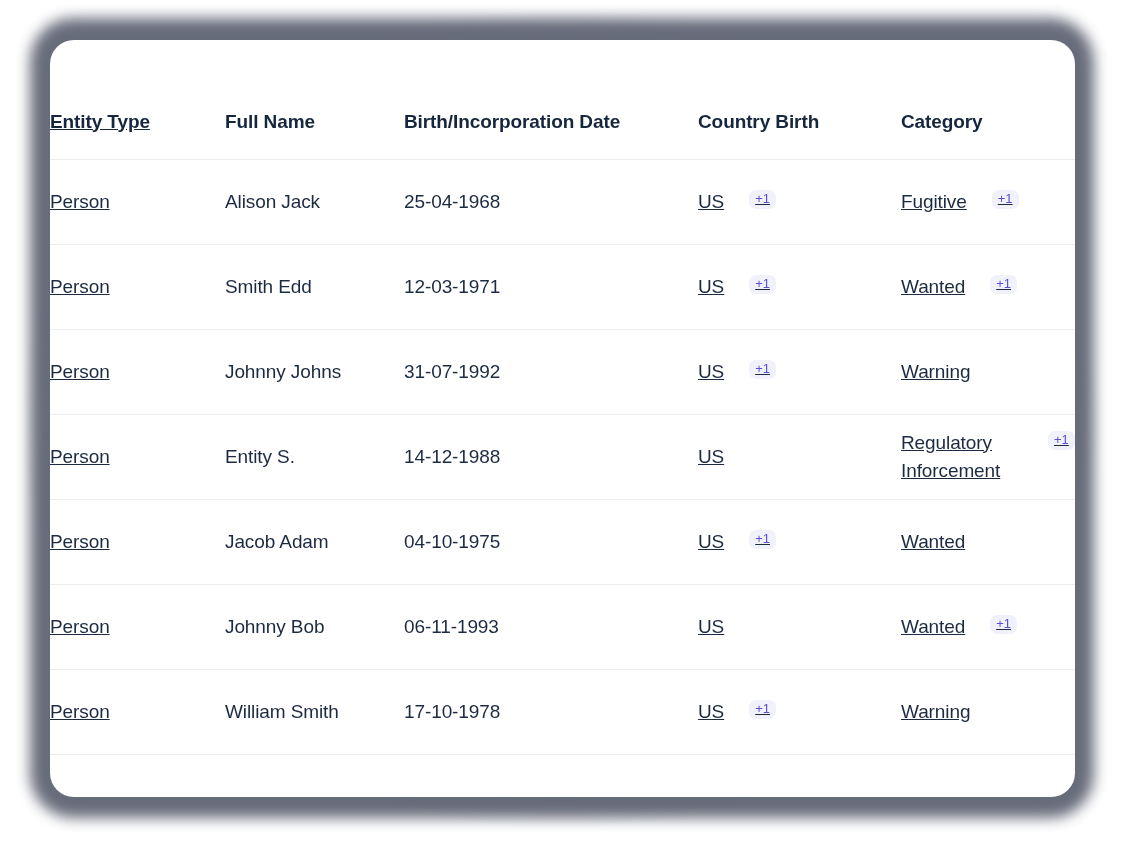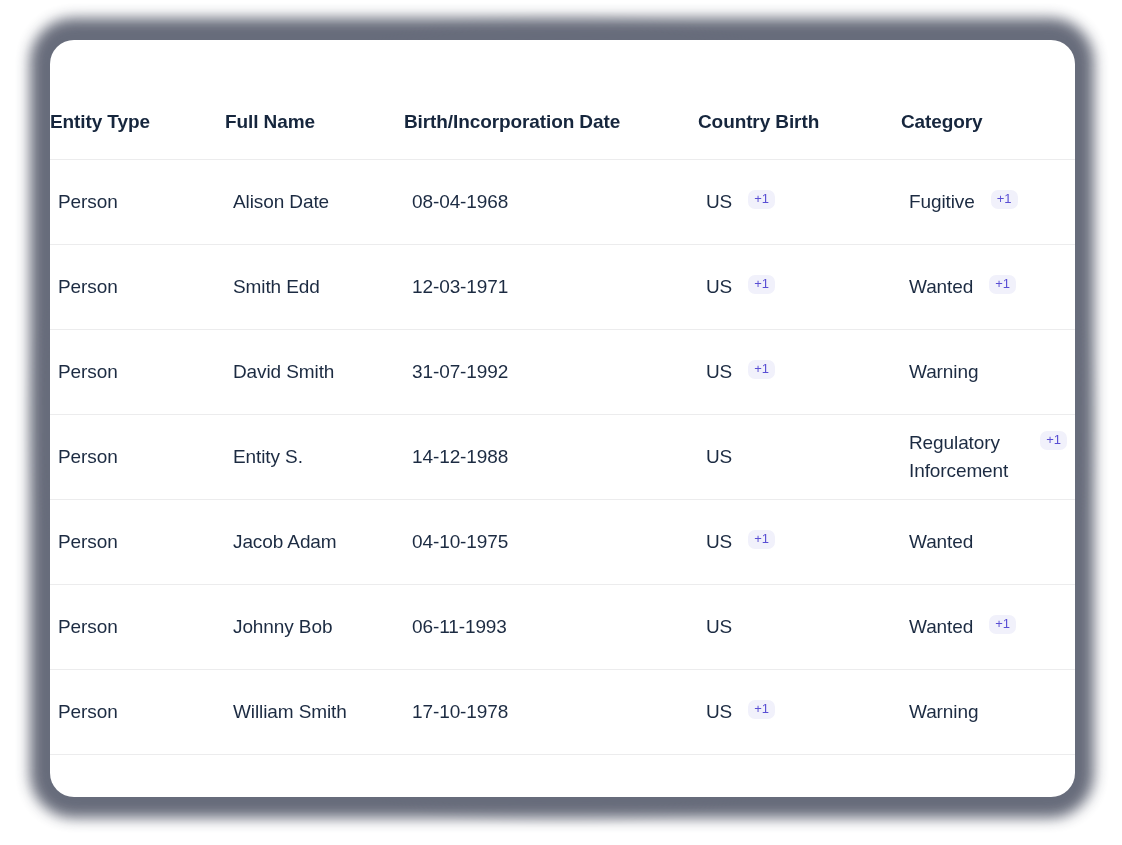--- a/index.html
+++ b/index.html
@@ -99,32 +99,33 @@
     border-top: 1px solid #ececed;
   }
   .tbl tbody tr:last-child {
     border-bottom: 1px solid #ececed;
   }
   .tbl td {
     font-size: 19px;
     font-weight: 400;
     color: #1c2b42;
     letter-spacing: -0.1px;
-    padding: 8px;
+    padding: 0;
     vertical-align: middle;
     margin-left: 42px;
   }
 
   
-  .pad-l { padding-left: 32px; }
+  .pad-l { padding-left: 32px; text-decoration: underline; }
 
   .cell-inline {
     display: inline-flex;
     align-items: flex-start;
-    gap: 16px;
+    gap: 25px;
+    text-decoration: underline;
   }
   .cell-text {
     line-height: 28px;
   }
   .cell-text.wrap {
     max-width: 122px;
     white-space: normal;
   }
 
   
@@ -167,22 +168,22 @@
           <th>Full Name</th>
           <th>Birth/Incorporation Date</th>
           <th>Country Birth</th>
           <th>Category</th>
         </tr>
       </thead>
 
       <tbody id="table-body">
           <tr>
             <td class="pad-l">Person</td>
-            <td>Alison Date</td>
-            <td>08-04-1968</td>
+            <td>Alison Jack</td>
+            <td>25-04-1968</td>
             <td><span class="cell-inline">
                 <span class="cell-text">US</span>
                 <span class="plus-badge">+1</span>
               </span></td>
             <td><span class="cell-inline">
                 <span class="cell-text">Fugitive</span>
                 <span class="plus-badge">+1</span>
               </span></td>
           </tr>
           <tr>
@@ -193,21 +194,21 @@
                 <span class="cell-text">US</span>
                 <span class="plus-badge">+1</span>
               </span></td>
             <td><span class="cell-inline">
                 <span class="cell-text">Wanted</span>
                 <span class="plus-badge">+1</span>
               </span></td>
           </tr>
           <tr>
             <td class="pad-l">Person</td>
-            <td>David Smith</td>
+            <td>Johnny Johns</td>
             <td>31-07-1992</td>
             <td><span class="cell-inline">
                 <span class="cell-text">US</span>
                 <span class="plus-badge">+1</span>
               </span></td>
             <td><span class="cell-inline">
                 <span class="cell-text">Warning</span>
               </span></td>
           </tr>
           <tr>

